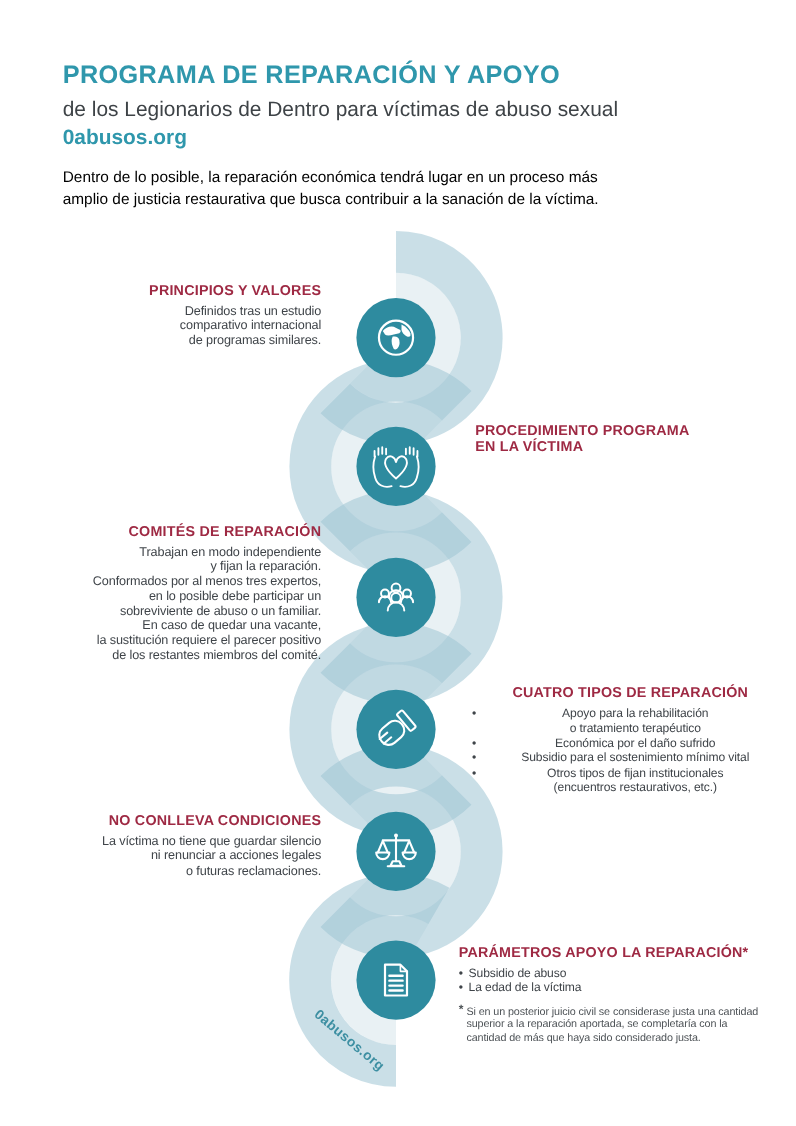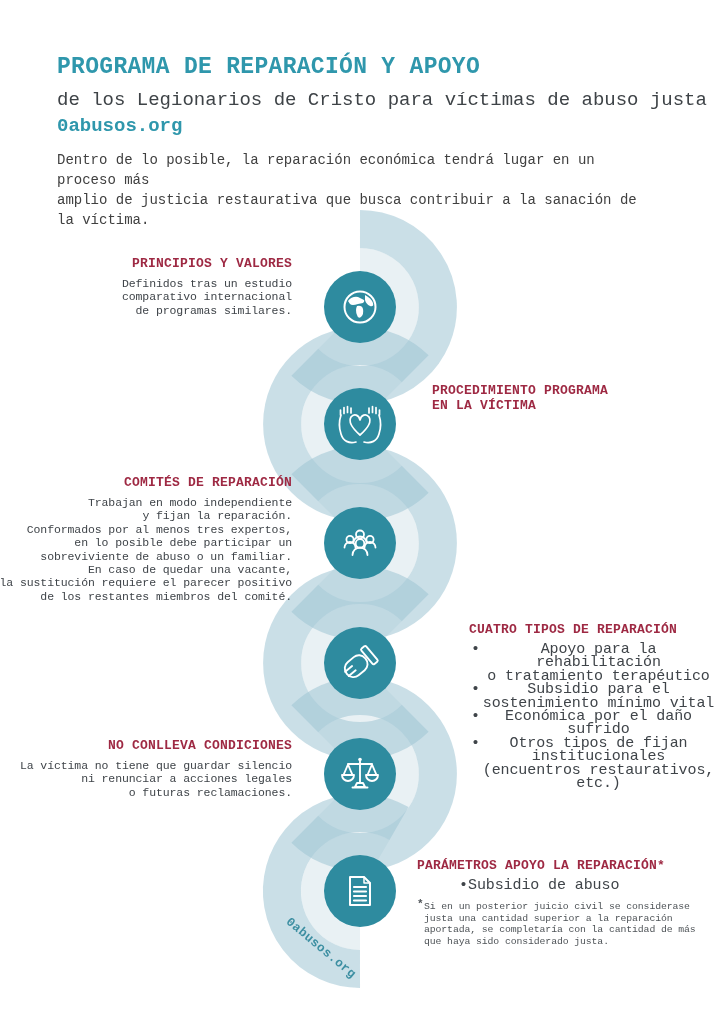--- a/index.html
+++ b/index.html
@@ -1,33 +1,33 @@
 <!DOCTYPE html>
 <html><head>
 <meta charset="utf-8">
 <style>
   html,body{margin:0;padding:0;background:#fff;}
   .page{
     position:relative;width:724px;height:1024px;background:#ffffff;
-    font-family:Liberation Mono, monospace;overflow:hidden;
+    font-family:Liberation Sans, sans-serif;overflow:hidden;
   }
   svg.deco{position:absolute;left:0;top:0;z-index:1;}
   .txt{position:absolute;z-index:2;}
 
   .title{left:57px;top:54px;font-size:23px;font-weight:bold;color:#2f97ac;letter-spacing:.3px;}
   .subtitle{left:57px;top:89px;font-size:19px;color:#3e4347;}
   .site{left:57px;top:115px;font-size:19px;font-weight:bold;color:#2f97ac;}
-  .intro{left:57px;top:150px;width:600px;font-size:14px;line-height:20px;color:#404040;white-space:pre-line;}
+  .intro{left:57px;top:150px;width:600px;font-size:14px;line-height:20px;color:#000000;white-space:pre-line;}
 
   .sec{position:absolute;z-index:2;}
   .sec h2{margin:0 0 6px 0;font-size:13px;font-weight:bold;color:#9e2943;letter-spacing:.2px;line-height:15px;white-space:pre-line;}
   .sec .body{font-size:11.5px;line-height:13.4px;color:#3f4449;letter-spacing:-.1px;white-space:pre-line;}
   .sec.left{text-align:right;}
   .sec ul{list-style:none;margin:0;padding:0;}
-  .sec li{position:relative;padding-left:9px;font-size:15px;line-height:13.4px;color:#3f4449;letter-spacing:-.1px;white-space:pre-line;margin-left:42px;}
+  .sec li{position:relative;padding-left:9px;font-size:11px;line-height:13.4px;color:#3f4449;letter-spacing:-.1px;white-space:pre-line;}
   .sec li::before{content:"\2022";position:absolute;left:0;top:0;color:#3f4449;}
   .footnote{position:relative;margin-top:9px;padding-left:7px;width:272px;font-size:9.8px;line-height:11.4px;color:#4e5357;letter-spacing:-.1px;}
   .footnote .mark{position:absolute;left:0;top:-2px;font-size:11px;font-weight:bold;}
 
   .s1{right:432px;top:256px;width:300px;}
   .s2{left:432px;top:383px;width:282px;}
   .s3{right:432px;top:475px;width:310px;}
   .s4{left:429px;top:622px;width:288px;text-align:center;}
   .s5{right:432px;top:738px;width:300px;}
   .s6{left:417px;top:858px;width:300px;}
@@ -126,21 +126,21 @@
       <circle r="36" fill="#2e8b9f"></circle>
       <g stroke="#fff" fill="none" stroke-width="2" stroke-linecap="round" stroke-linejoin="round">
         <path d="M -10,-14 H 4 L 10,-8 V 14 H -10 Z"></path>
         <path d="M 4,-14 V -8 H 10" stroke-width="1.5"></path>
         <path d="M -6,-4 H 6 M -6,0.5 H 6 M -6,5 H 6 M -6,9.5 H 6" stroke-width="2.2"></path>
       </g>
     </g>
   </svg>
 
   <div class="txt title">PROGRAMA DE REPARACIÓN Y APOYO</div>
-  <div class="txt subtitle">de los Legionarios de Cristo para víctimas de abuso justa</div>
+  <div class="txt subtitle">de los Legionarios de Dentro para víctimas de abuso sexual</div>
   <div class="txt site">0abusos.org</div>
   <div class="txt intro">Dentro de lo posible, la reparación económica tendrá lugar en un proceso más
 amplio de justicia restaurativa que busca contribuir a la sanación de la víctima.</div>
 
   <div class="sec left s1">
     <h2>PRINCIPIOS Y VALORES</h2>
     <div class="body">Definidos tras un estudio
 comparativo internacional
 de programas similares.</div>
   </div>
@@ -160,38 +160,39 @@
 En caso de quedar una vacante,
 la sustitución requiere el parecer positivo
 de los restantes miembros del comité.</div>
   </div>
 
   <div class="sec right s4">
     <h2>CUATRO TIPOS DE REPARACIÓN</h2>
     <ul>
       <li>Apoyo para la rehabilitación
 o tratamiento terapéutico</li>
+      <li>Económica por el daño sufrido</li>
       <li>Subsidio para el sostenimiento mínimo vital</li>
-      <li>Económica por el daño sufrido</li>
       <li>Otros tipos de fijan institucionales
 (encuentros restaurativos, etc.)</li>
     </ul>
   </div>
 
   <div class="sec left s5">
     <h2>NO CONLLEVA CONDICIONES</h2>
     <div class="body">La víctima no tiene que guardar silencio
 ni renunciar a acciones legales
 o futuras reclamaciones.</div>
   </div>
 
   <div class="sec right s6">
     <h2>PARÁMETROS APOYO LA REPARACIÓN*</h2>
     <ul>
       <li>Subsidio de abuso</li>
+      <li>La edad de la víctima</li>
     </ul>
     <div class="footnote">
       <span class="mark">*</span><span>Si en un posterior juicio civil se considerase justa una cantidad superior a la reparación aportada, se completaría con la cantidad de más que haya sido considerado justa.</span>
     </div>
   </div>
 
   <div class="watermark">0abusos.org</div>
 
 </div>
 

